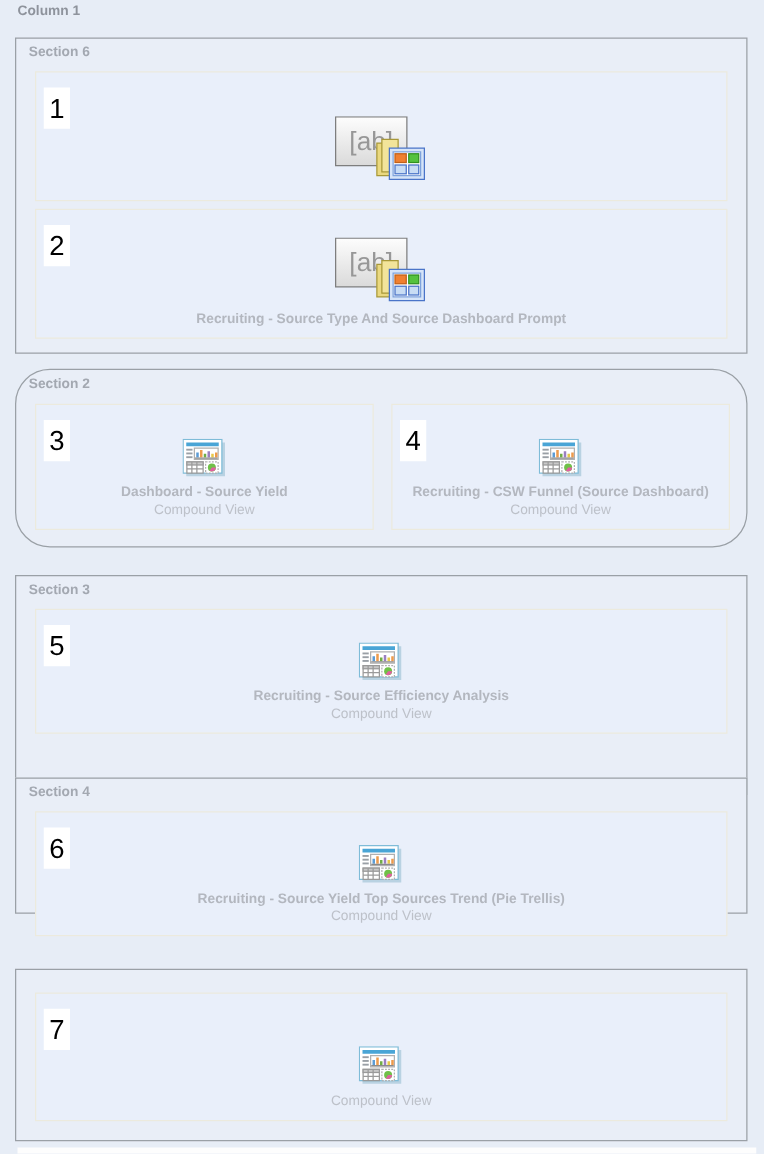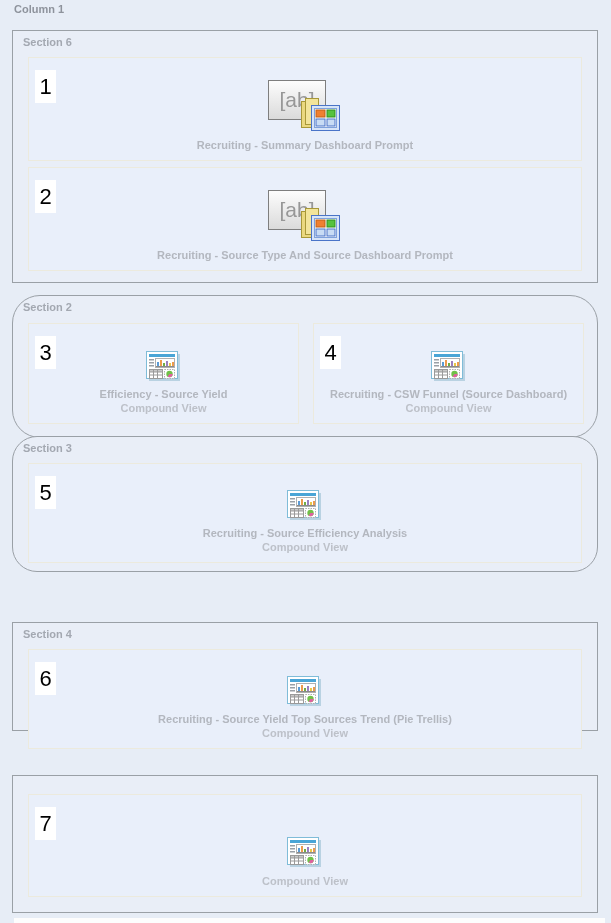--- a/index.html
+++ b/index.html
@@ -13,21 +13,21 @@
     position:absolute;top:3px;left:14px;
     font-size:11px;font-weight:bold;color:#8e939c;
   }
   .section{
     position:absolute;left:12px;width:586px;
     border:1px solid #9aa0a6;background:#e9eef7;
     box-sizing:border-box;
   }
   .s0{top:30px;height:253px;}
   .s1{top:295px;height:143px;border-radius:28px;}
-  .s2{top:436px;height:136px;border-radius:25px;}
+  .s2{top:460px;height:176px;}
   .s3{top:622px;height:109px;}
   .s4{top:775px;height:138px;}
   .section-label{
     position:absolute;top:5px;left:10px;
     font-size:11px;font-weight:bold;color:#a3a8b1;
   }
   .item{
     position:absolute;box-sizing:border-box;
     background:#e9effa;border:1px solid #eceadd;
   }
@@ -41,21 +41,21 @@
   .item-content{
     display:flex;flex-direction:column;align-items:center;justify-content:flex-end;
     height:100%;box-sizing:border-box;padding-bottom:8px;
   }
   .item-icon{line-height:0;margin-bottom:5px;}
   .item-title{
     font-size:11px;font-weight:bold;color:#b3b7bf;text-align:center;
     line-height:13px;
   }
   .item-subtitle{
-    font-size:11px;color:#bdc1c9;text-align:left;line-height:13px;margin-top:1px;font-weight:bold;
+    font-size:11px;color:#bdc1c9;text-align:left;line-height:13px;margin-top:1px;
   }
   .badge{
     position:absolute;left:6px;top:12px;width:21px;height:33px;
     background:#ffffff;color:#000000;
     font-size:22px;line-height:33px;text-align:center;
     font-family:"Liberation Sans","DejaVu Sans",sans-serif;
   }
   .bottom-strip{
     position:absolute;left:14px;top:918px;width:591px;height:5px;
     background:#fdfdfd;
@@ -85,21 +85,20 @@
                   <rect x="0.5" y="3.5" width="13" height="26" fill="#ead87f" stroke="#a89838"></rect>
                   <rect x="4.5" y="0.5" width="13" height="26" fill="#f2e49a" stroke="#a89838"></rect>
                   <rect x="10.5" y="7.5" width="28" height="25" fill="#d6e4f8" stroke="#4a74c8"></rect>
                   <rect x="13.5" y="10.5" width="22" height="19" fill="#ffffff" stroke="#7ea2dc"></rect>
                   <rect x="15" y="12" width="9" height="7" fill="#f08030" stroke="#c06018"></rect>
                   <rect x="26" y="12" width="8" height="7" fill="#55c23e" stroke="#309020"></rect>
                   <rect x="15" y="21" width="9" height="7" fill="#c8dcf4" stroke="#4a74c8"></rect>
                   <rect x="26" y="21" width="8" height="7" fill="#c8dcf4" stroke="#4a74c8"></rect>
                 </g>
               </svg></span>
-            <div class="item-title">Recruiting - Summary Dashboard Prompt</div>
           </div>
         </div>
         <div class="item i1">
           <div class="badge">2</div>
           <div class="item-content">
             <span class="item-icon"><svg width="74" height="54" viewBox="0 0 74 54">
                 <defs>
                   <linearGradient id="abg" x1="0" y1="0" x2="0" y2="1">
                     <stop offset="0" stop-color="#fdfdfd"></stop>
                     <stop offset="1" stop-color="#dadada"></stop>
@@ -146,21 +145,21 @@
                   <rect x="3.5" y="18.5" width="13" height="9" fill="#ffffff" stroke="#9a9a9a"></rect>
                   <rect x="3.5" y="18.5" width="13" height="2.5" fill="#c8c8c8" stroke="#9a9a9a"></rect>
                   <line x1="7.5" y1="18.5" x2="7.5" y2="27.5" stroke="#9a9a9a"></line>
                   <line x1="11.5" y1="18.5" x2="11.5" y2="27.5" stroke="#9a9a9a"></line>
                   <line x1="3.5" y1="24" x2="16.5" y2="24" stroke="#9a9a9a"></line>
                 </g>
                 <rect x="18.5" y="18.5" width="10" height="9" fill="#ffffff" stroke="#b0b0b0" stroke-dasharray="1.5,1"></rect>
                 <circle cx="23.5" cy="23" r="3.2" fill="#70c048"></circle>
                 <path d="M23.5 23 L26.7 23 A3.2 3.2 0 0 1 21.6 25.6 Z" fill="#e060a0"></path>
               </svg></span>
-            <div class="item-title">Efficiency - Source Yield</div>
+            <div class="item-title">Dashboard - Source Yield</div>
             <div class="item-subtitle">Compound View</div>
           </div>
         </div>
         <div class="item i1">
           <div class="badge">4</div>
           <div class="item-content">
             <span class="item-icon"><svg width="36" height="32" viewBox="0 0 36 32">
                 <rect x="3" y="3" width="31" height="27" fill="#b9d2e2"></rect>
                 <rect x="0.5" y="0.5" width="31" height="27" fill="#ffffff" stroke="#7fbcd8"></rect>
                 <rect x="3" y="3" width="26" height="3" fill="#4aa5d6"></rect>

